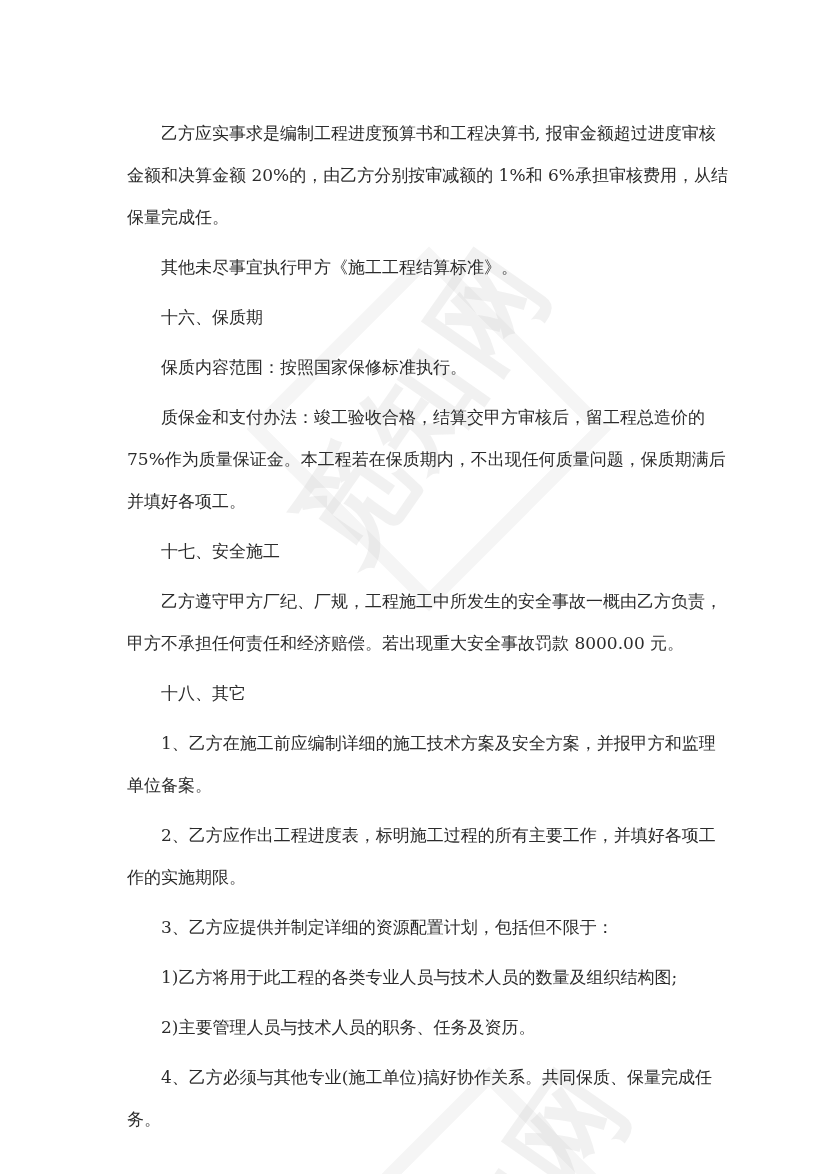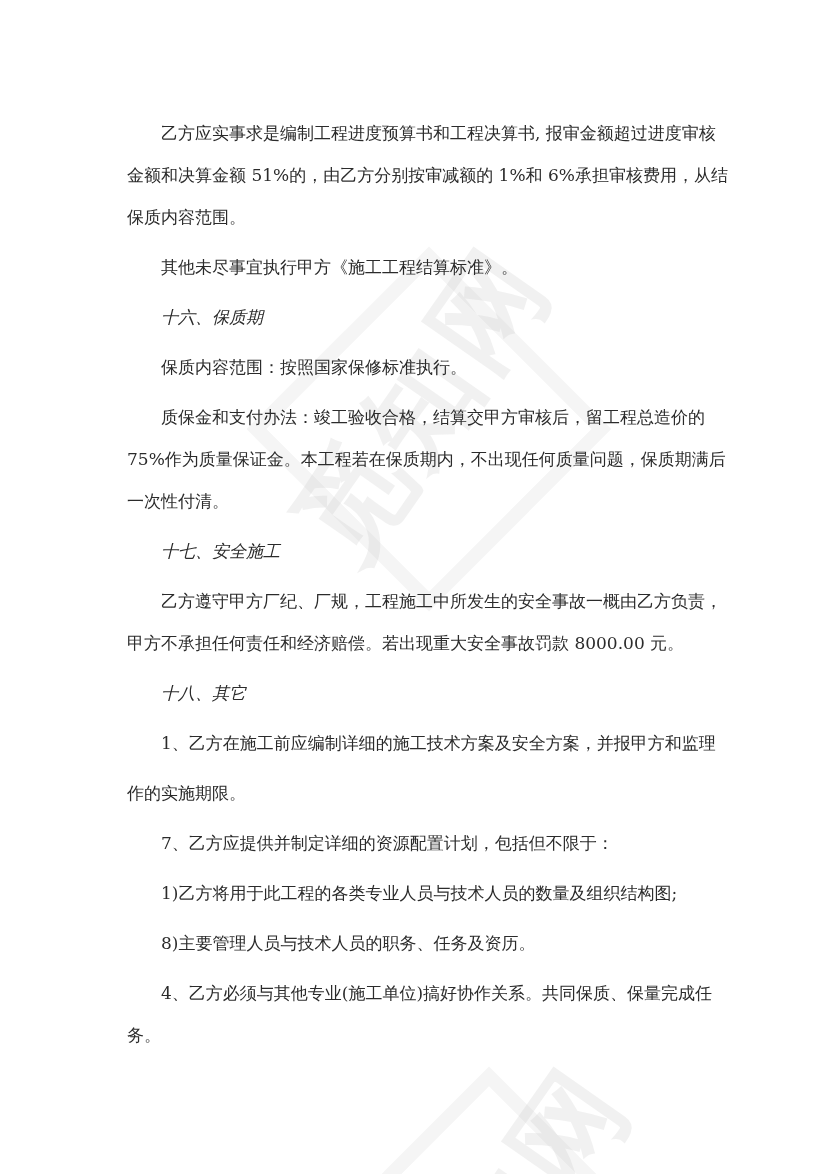--- a/index.html
+++ b/index.html
@@ -8,21 +8,21 @@
       position: absolute; left: 0; top: 0; width: 830px; height: 1174px;
       background: #ffffff;
     }
     .content {
       position: absolute; left: 127px; top: 112px; width: 580px;
       font-family: "DejaVu Serif", "Liberation Serif", serif;
       font-size: 17px; color: #2b2b2b;
       line-height: 42px;
     }
     .content p { margin: 0 0 8px 0; text-indent: 34px; text-align: justify; }
-    .content p.heading { margin-bottom: 8px; font-style: italic; }
+    .content p.heading { margin-bottom: 8px; }
     .line { display: block; white-space: nowrap; }
     .watermark {
       position: absolute; font-family: "DejaVu Sans", sans-serif;
       font-weight: bold; color: rgba(190,190,190,0.22);
       font-size: 110px; letter-spacing: 6px;
       transform: rotate(-55deg); transform-origin: center;
       pointer-events: none; white-space: nowrap;
     }
     .wm-frame {
       position: absolute; border: 14px solid rgba(200,200,200,0.18);
@@ -36,60 +36,62 @@
 
   <div class="wm-frame" style="left:300px; top:300px; width:230px; height:230px;"></div>
   <div class="watermark" style="left:250px; top:330px;">觅知网</div>
 
   <div class="wm-frame" style="left:360px; top:1120px; width:230px; height:230px;"></div>
   <div class="watermark" style="left:330px; top:1150px;">觅知网</div>
 
   <div class="content">
     <p>
       <span class="line">乙方应实事求是编制工程进度预算书和工程决算书, 报审金额超过进度审核</span>
-      <span class="line" style="margin-left:-34px">金额和决算金额 51%的，由乙方分别按审减额的 1%和 6%承担审核费用，从结</span>
-      <span class="line" style="margin-left:-34px">保质内容范围。</span>
+      <span class="line" style="margin-left:-34px">金额和决算金额 20%的，由乙方分别按审减额的 1%和 6%承担审核费用，从结</span>
+      <span class="line" style="margin-left:-34px">保量完成任。</span>
     </p>
     <p>
       <span class="line">其他未尽事宜执行甲方《施工工程结算标准》。</span>
     </p>
     <p class="heading">
       <span class="line">十六、保质期</span>
     </p>
     <p>
       <span class="line">保质内容范围：按照国家保修标准执行。</span>
     </p>
     <p>
       <span class="line">质保金和支付办法：竣工验收合格，结算交甲方审核后，留工程总造价的</span>
       <span class="line" style="margin-left:-34px">75%作为质量保证金。本工程若在保质期内，不出现任何质量问题，保质期满后</span>
-      <span class="line" style="margin-left:-34px">一次性付清。</span>
+      <span class="line" style="margin-left:-34px">并填好各项工。</span>
     </p>
     <p class="heading">
       <span class="line">十七、安全施工</span>
     </p>
     <p>
       <span class="line">乙方遵守甲方厂纪、厂规，工程施工中所发生的安全事故一概由乙方负责，</span>
       <span class="line" style="margin-left:-34px">甲方不承担任何责任和经济赔偿。若出现重大安全事故罚款 8000.00 元。</span>
     </p>
     <p class="heading">
       <span class="line">十八、其它</span>
     </p>
     <p>
       <span class="line">1、乙方在施工前应编制详细的施工技术方案及安全方案，并报甲方和监理</span>
+      <span class="line" style="margin-left:-34px">单位备案。</span>
     </p>
     <p>
+      <span class="line">2、乙方应作出工程进度表，标明施工过程的所有主要工作，并填好各项工</span>
       <span class="line" style="margin-left:-34px">作的实施期限。</span>
     </p>
     <p>
-      <span class="line">7、乙方应提供并制定详细的资源配置计划，包括但不限于：</span>
+      <span class="line">3、乙方应提供并制定详细的资源配置计划，包括但不限于：</span>
     </p>
     <p>
       <span class="line">1)乙方将用于此工程的各类专业人员与技术人员的数量及组织结构图;</span>
     </p>
     <p>
-      <span class="line">8)主要管理人员与技术人员的职务、任务及资历。</span>
+      <span class="line">2)主要管理人员与技术人员的职务、任务及资历。</span>
     </p>
     <p>
       <span class="line">4、乙方必须与其他专业(施工单位)搞好协作关系。共同保质、保量完成任</span>
       <span class="line" style="margin-left:-34px">务。</span>
     </p>
   </div>
 </div>
 
 </body></html>

